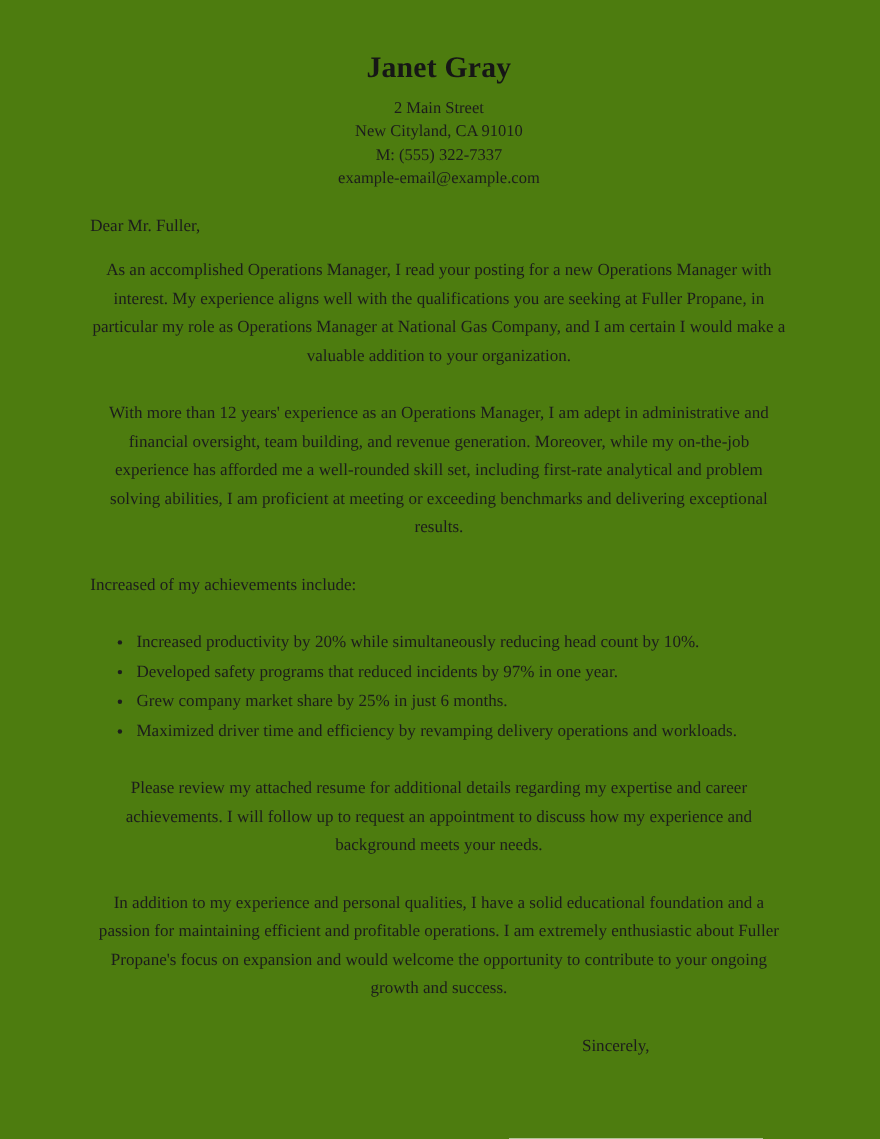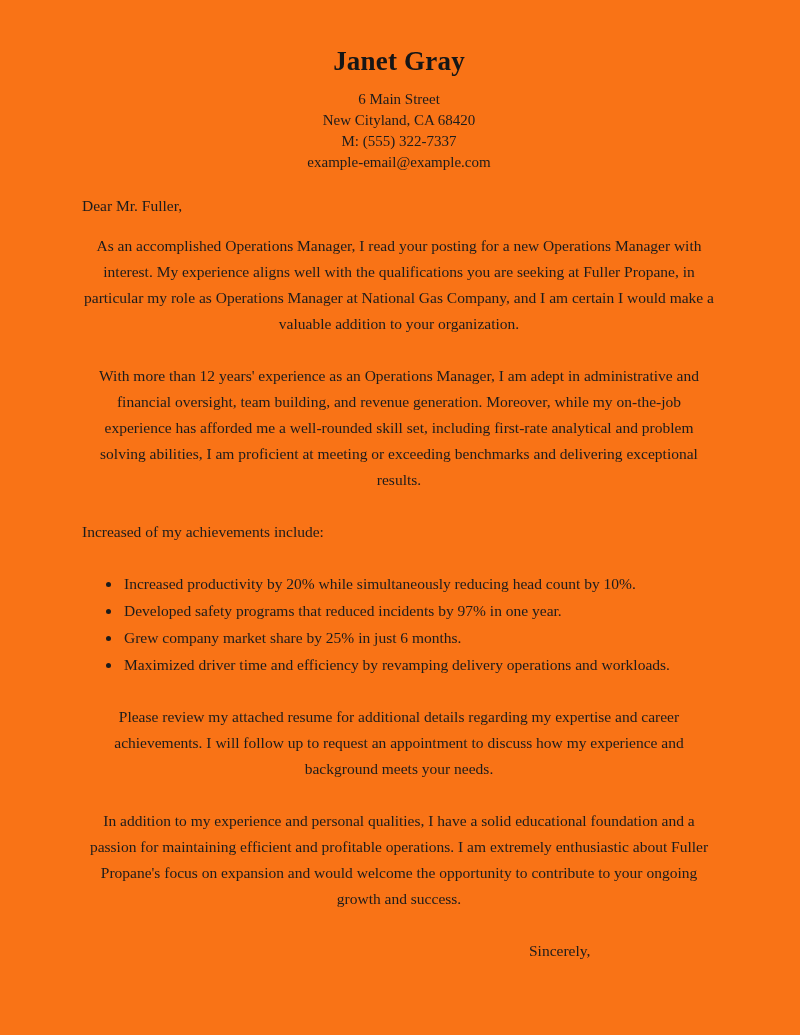--- a/index.html
+++ b/index.html
@@ -11,21 +11,21 @@
   body {
     width: 800px;
     height: 1035px;
     font-family: "Liberation Serif", "DejaVu Serif", serif;
     color: #1c1c1c;
   }
 
   .page {
     width: 800px;
     height: 1035px;
-    background: #f97316;
+    background: #4d7c0f;
     padding: 46px 84px 40px 82px;
     overflow: hidden;
   }
 
   
   .letter-header {
     text-align: center;
     margin-bottom: 20px;
   }
 
@@ -86,22 +86,22 @@
     margin-bottom: 42px;
   }
 </style>
 </head>
 <body>
 
 <div class="page">
 
   <div class="letter-header">
     <div class="sender-name">Janet Gray</div>
-    <div class="contact-line">6 Main Street</div>
-    <div class="contact-line">New Cityland, CA 68420</div>
+    <div class="contact-line">2 Main Street</div>
+    <div class="contact-line">New Cityland, CA 91010</div>
     <div class="contact-line">M: (555) 322-7337</div>
     <div class="contact-line">example-email@example.com</div>
   </div>
 
   <div class="letter-body">
 
     <div class="salutation">Dear Mr. Fuller,</div>
 
     <p class="para">As an accomplished Operations Manager, I read your posting for a new Operations Manager with interest. My experience aligns well with the qualifications you are seeking at Fuller Propane, in particular my role as Operations Manager at National Gas Company, and I am certain I would make a valuable addition to your organization.</p>
 

